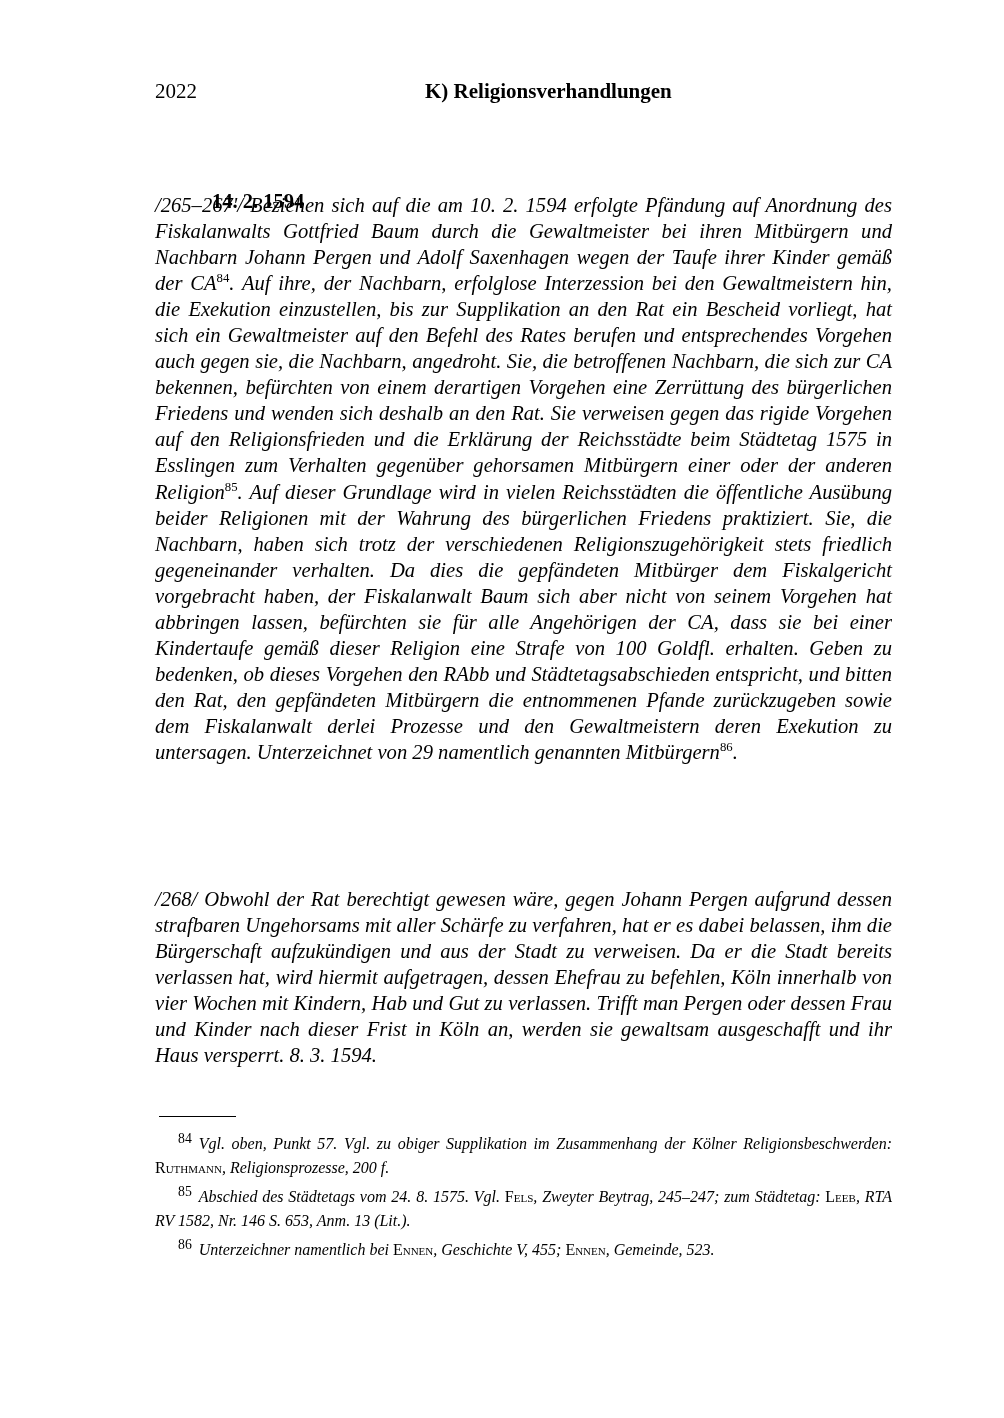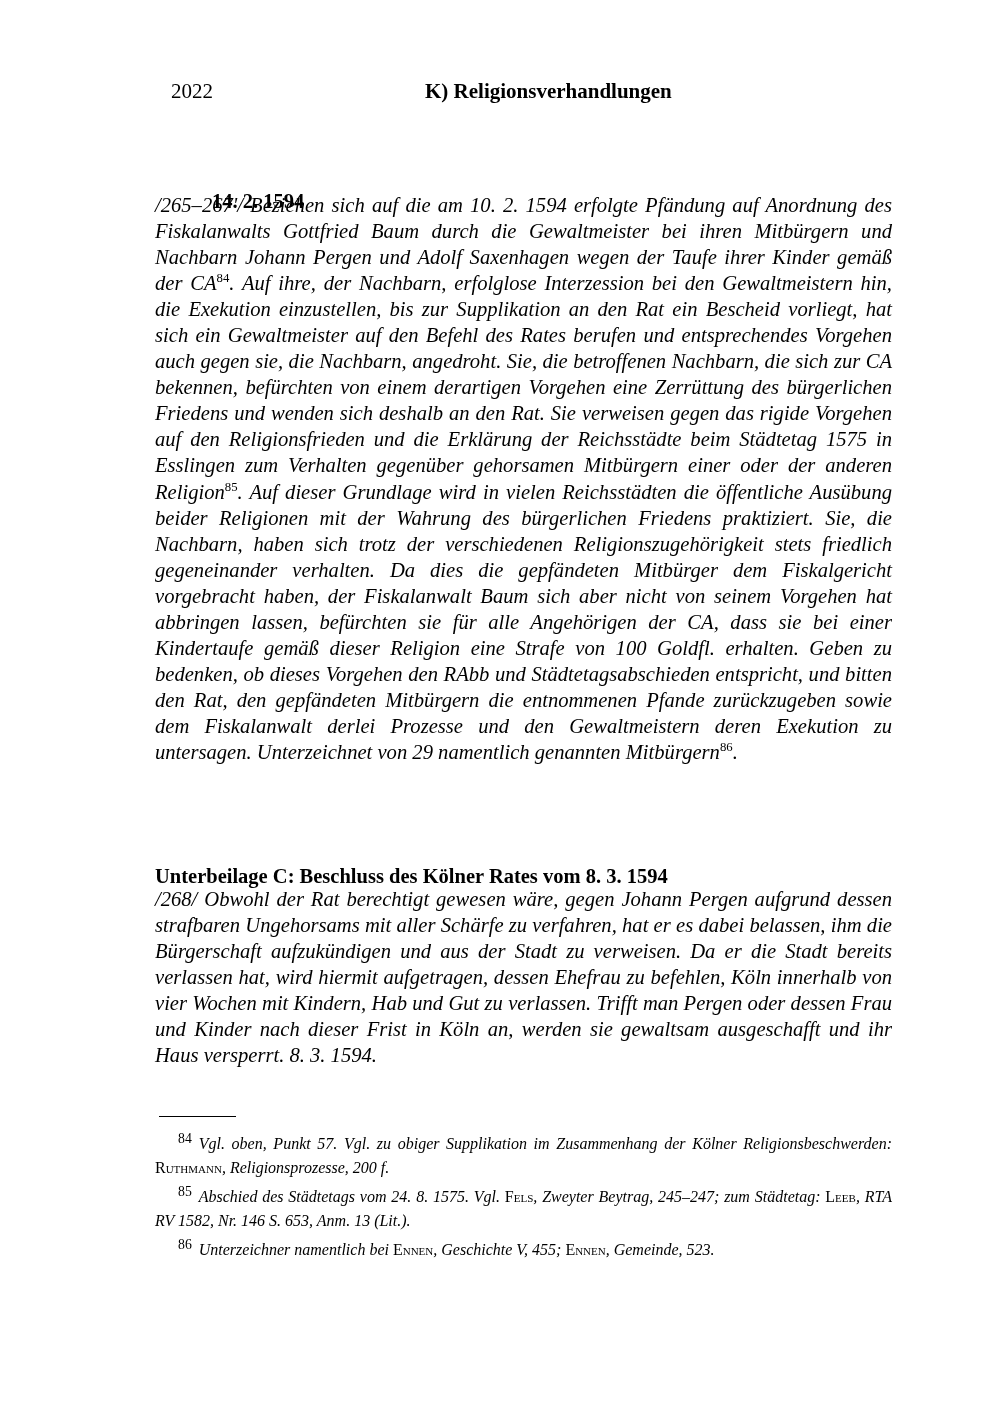--- a/index.html
+++ b/index.html
@@ -28,21 +28,21 @@
     position: absolute;
     left: 155px;
     top: 78px;
     width: 735px;
     height: 26px;
     font-size: 21px;
     line-height: 26px;
   }
   .folio {
     position: absolute;
-    left: 16px; top: 0;
+    left: 0; top: 0;
   }
   .head-title {
     position: absolute;
     left: 270px;
     top: 0;
     font-weight: bold;
   }
 
   
   .heading {
@@ -141,21 +141,20 @@
     <span class="folio">2022</span>
     <span class="head-title">K) Religionsverhandlungen</span>
   </div>
 
   <h2 class="heading heading-b">
     <span class="line2">14. 2. 1594</span>
   </h2>
 
   <div class="body-par par-b">/265–267'/ Beziehen sich auf die am 10. 2. 1594 erfolgte Pfändung auf Anordnung des Fiskalanwalts Gottfried Baum durch die Gewaltmeister bei ihren Mitbürgern und Nachbarn Johann Pergen und Adolf Saxenhagen wegen der Taufe ihrer Kinder gemäß der CA<sup>84</sup>. Auf ihre, der Nachbarn, erfolglose Interzession bei den Gewaltmeistern hin, die Exekution einzustellen, bis zur Supplikation an den Rat ein Bescheid vorliegt, hat sich ein Gewaltmeister auf den Befehl des Rates berufen und entsprechendes Vorgehen auch gegen sie, die Nachbarn, angedroht. Sie, die betroffenen Nachbarn, die sich zur CA bekennen, befürchten von einem derartigen Vorgehen eine Zerrüttung des bürgerlichen Friedens und wenden sich deshalb an den Rat. Sie verweisen gegen das rigide Vorgehen auf den Religionsfrieden und die Erklärung der Reichsstädte beim Städtetag 1575 in Esslingen zum Verhalten gegenüber gehorsamen Mitbürgern einer oder der anderen Religion<sup>85</sup>. Auf dieser Grundlage wird in vielen Reichsstädten die öffentliche Ausübung beider Religionen mit der Wahrung des bürgerlichen Friedens praktiziert. Sie, die Nachbarn, haben sich trotz der verschiedenen Religionszugehörigkeit stets friedlich gegeneinander verhalten. Da dies die gepfändeten Mitbürger dem Fiskalgericht vorgebracht haben, der Fiskalanwalt Baum sich aber nicht von seinem Vorgehen hat abbringen lassen, befürchten sie für alle Angehörigen der CA, dass sie bei einer Kindertaufe gemäß dieser Religion eine Strafe von 100 Goldfl. erhalten. Geben zu bedenken, ob dieses Vorgehen den RAbb und Städtetagsabschieden entspricht, und bitten den Rat, den gepfändeten Mitbürgern die entnommenen Pfande zurückzugeben sowie dem Fiskalanwalt derlei Prozesse und den Gewaltmeistern deren Exekution zu untersagen. Unterzeichnet von 29 namentlich genannten Mitbürgern<sup>86</sup>.</div>
 
-  <h2 class="heading heading-c">Unterbeilage C: Beschluss des Kölner Rates vom 8. 3. 1594</h2>
 
   <div class="body-par par-c">/268/ Obwohl der Rat berechtigt gewesen wäre, gegen Johann Pergen aufgrund dessen strafbaren Ungehorsams mit aller Schärfe zu verfahren, hat er es dabei belassen, ihm die Bürgerschaft aufzukündigen und aus der Stadt zu verweisen. Da er die Stadt bereits verlassen hat, wird hiermit aufgetragen, dessen Ehefrau zu befehlen, Köln innerhalb von vier Wochen mit Kindern, Hab und Gut zu verlassen. Trifft man Pergen oder dessen Frau und Kinder nach dieser Frist in Köln an, werden sie gewaltsam ausgeschafft und ihr Haus versperrt. 8. 3. 1594.</div>
 
   <div class="fn-rule"></div>
 
   <div class="footnotes">
     <span class="fn">
       <span class="fn-num">84</span><span>Vgl. oben, Punkt 57. Vgl. zu obiger Supplikation im Zusammenhang der Kölner Religionsbeschwerden: <span class="sc">Ruthmann</span>, Religionsprozesse, 200 f.</span>
     </span>
     <span class="fn">

